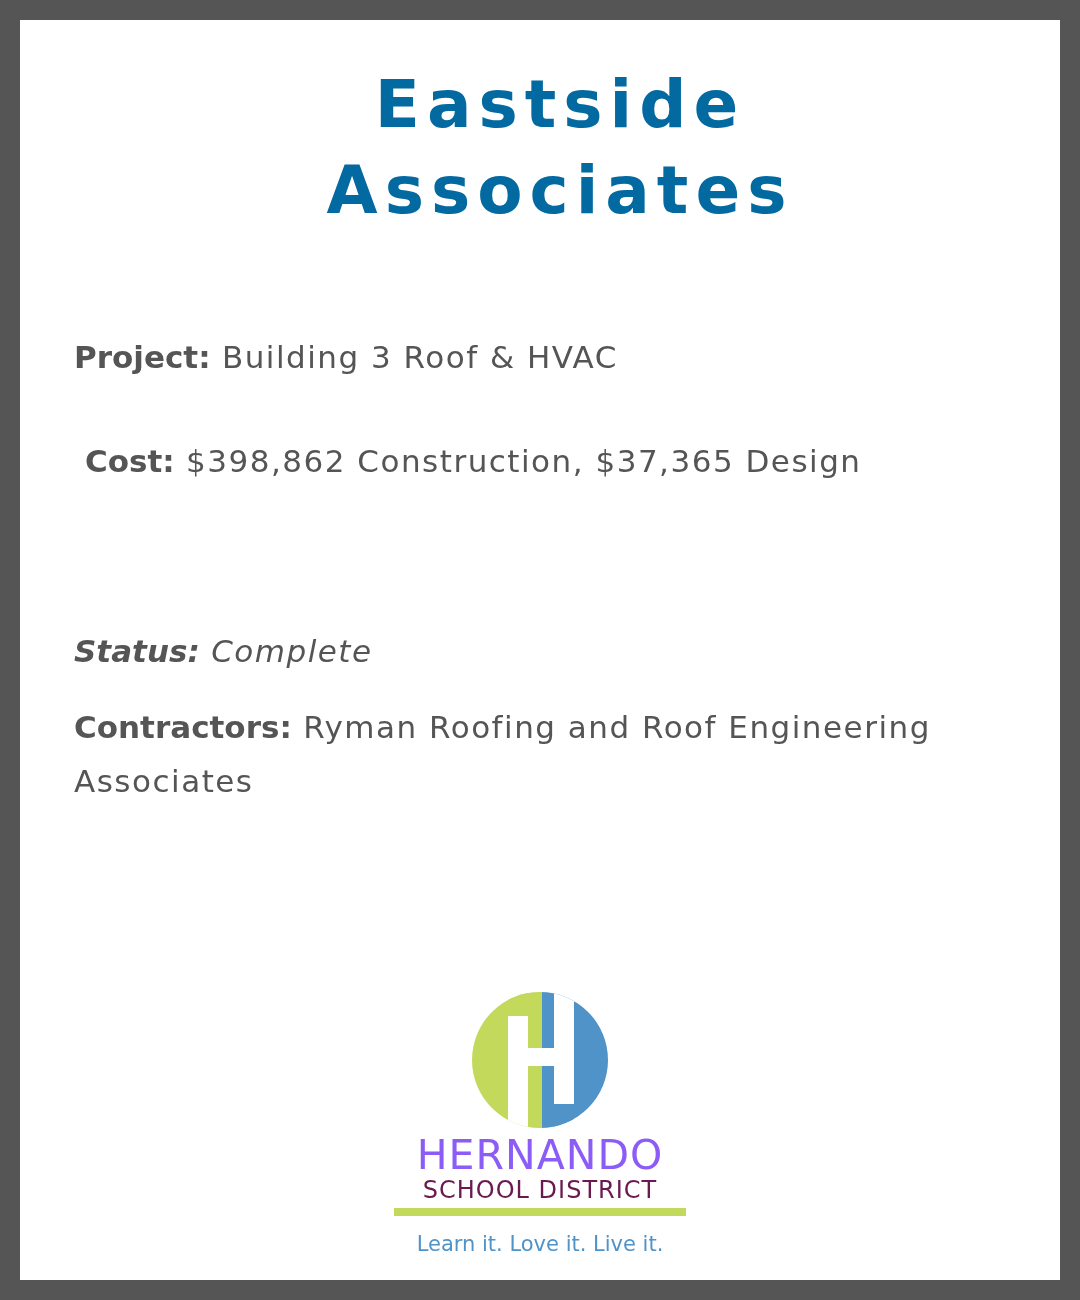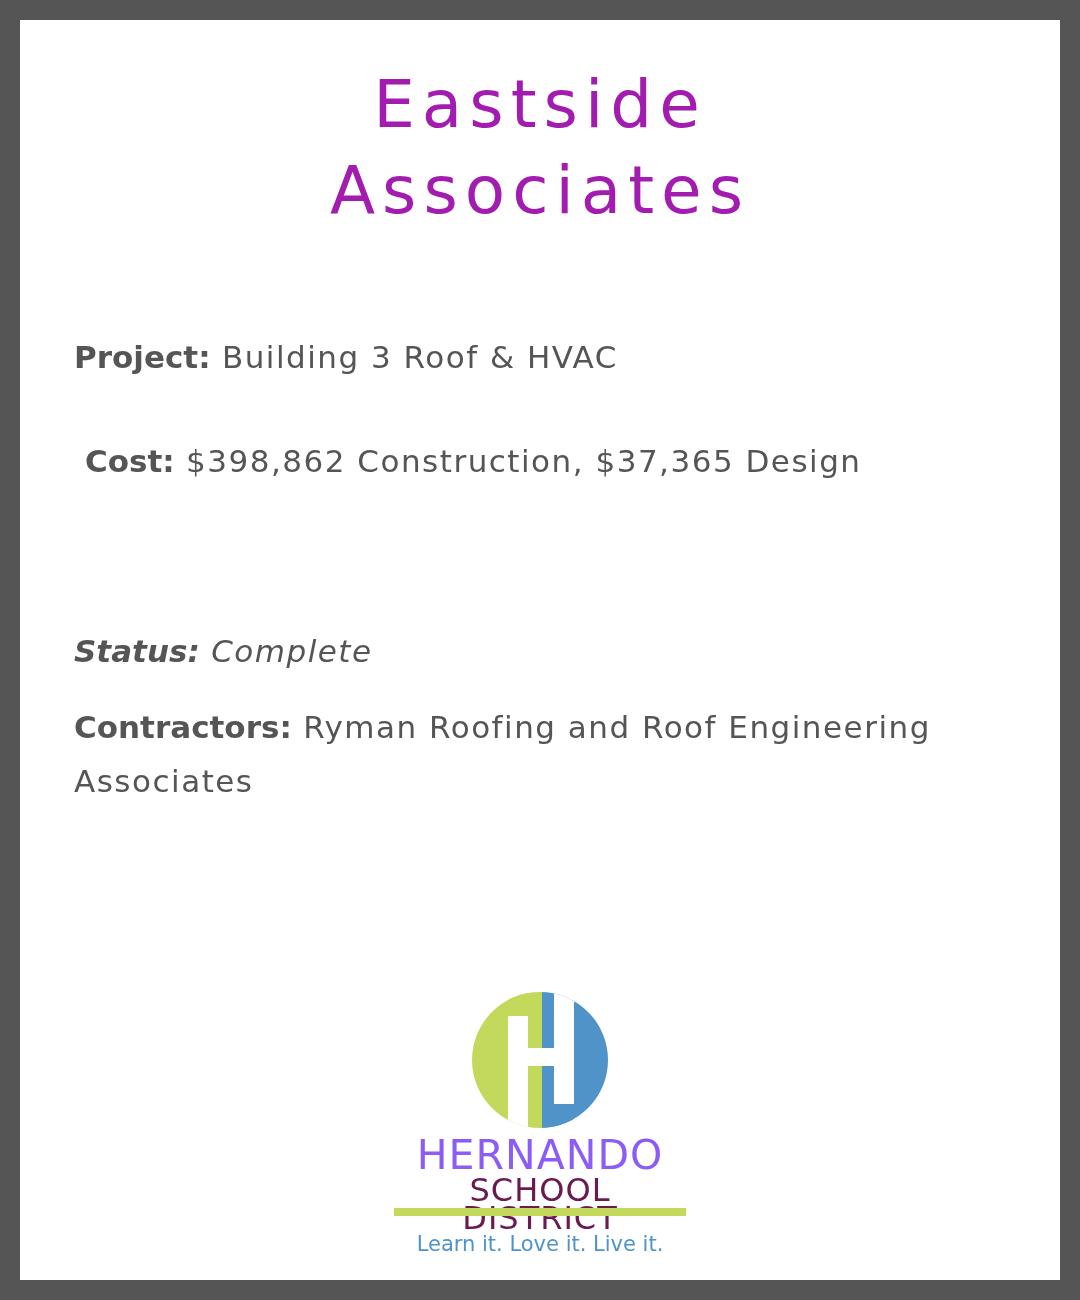--- a/index.html
+++ b/index.html
@@ -14,26 +14,27 @@
     position: absolute;
     left: 20px; top: 20px;
     width: 1040px; height: 1260px;
     background: #ffffff;
   }
   .title {
     position: absolute;
     left: 0; width: 1040px;
     top: 42px;
     text-align: center;
-    color: #a21caf;
+    color: #0369a1;
     font-family: "DejaVu Sans", sans-serif;
-    font-weight: normal;
+    font-weight: bold;
     font-size: 66px;
     letter-spacing: 7px;
     line-height: 86px;
+    padding-left: 20px;
   }
   .title span { display: block; }
   .info {
     position: absolute;
     left: 54px;
     color: #555555;
     font-size: 31px;
     line-height: 54px;
     letter-spacing: 1.5px;
     width: 950px;
@@ -67,21 +68,21 @@
     line-height: 42px;
     letter-spacing: 1px;
   }
   .logo-sub {
     position: absolute;
     left: 0; top: 186px;
     width: 296px;
     text-align: center;
     color: #6b1a4f;
     font-family: "DejaVu Sans", sans-serif;
-    font-size: 32px;
+    font-size: 24px;
     line-height: 28px;
     letter-spacing: 1px;
   }
   .logo-bar {
     position: absolute;
     left: 2px; top: 218px;
     width: 292px; height: 8px;
     background: #c3d95c;
   }
   .logo-tagline {

